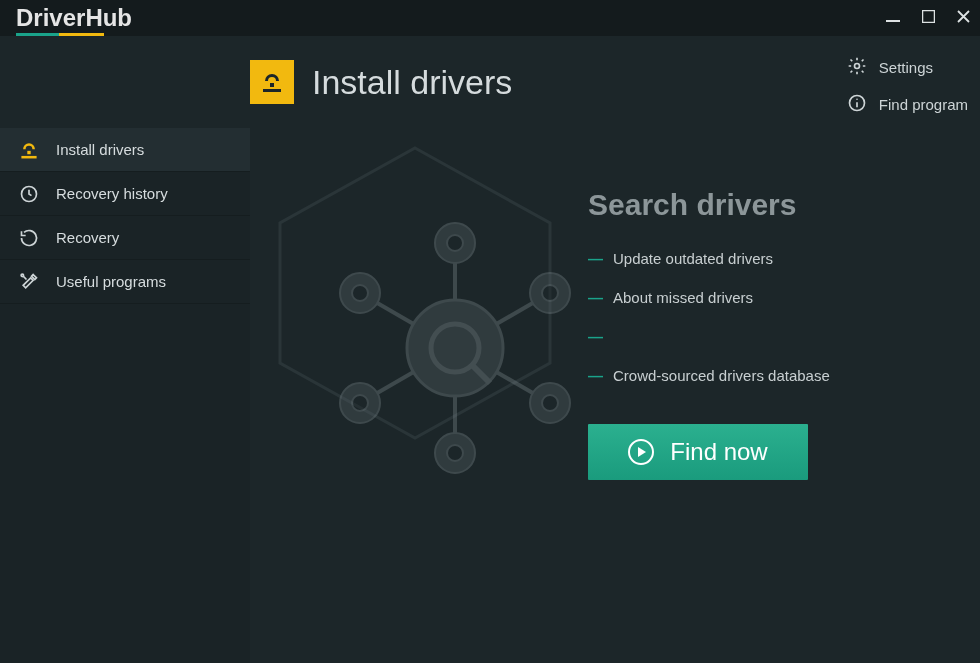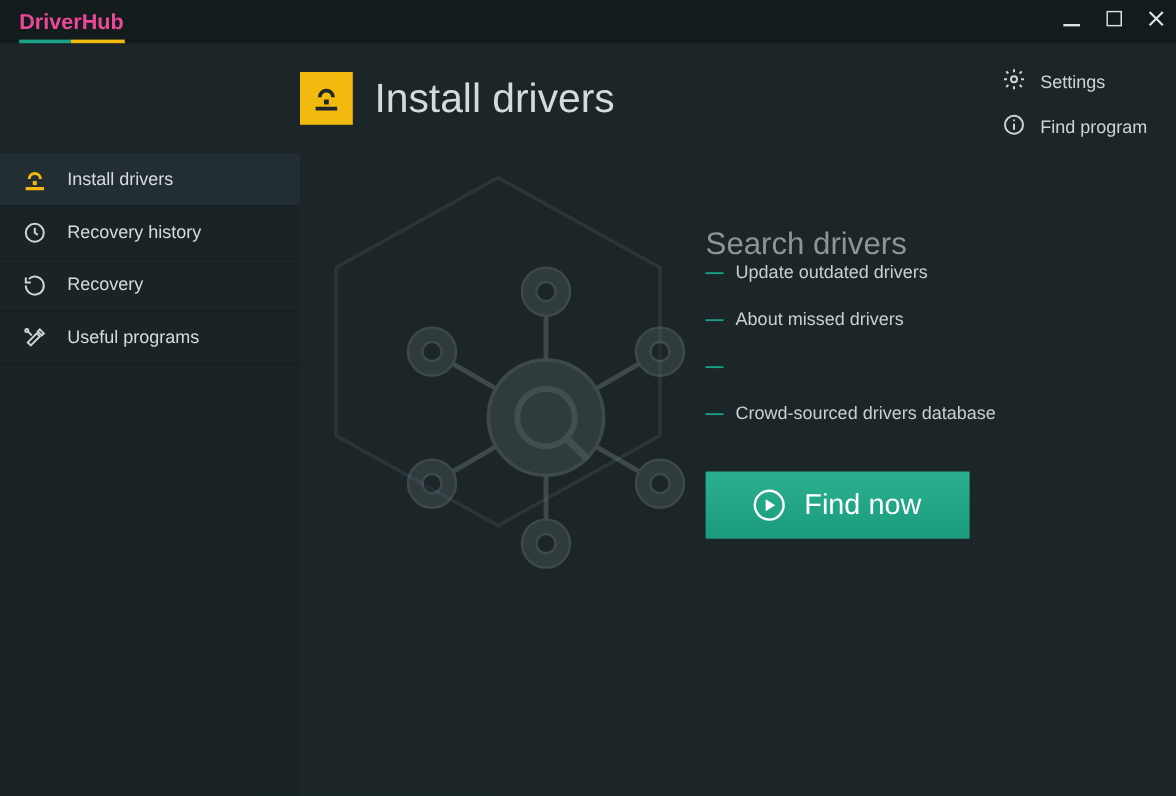--- a/index.html
+++ b/index.html
@@ -15,23 +15,23 @@
 .titlebar {
   height: 36px;
   background: #141b1d;
   display: flex;
   align-items: center;
   justify-content: space-between;
   padding: 0 10px 0 16px;
   position: relative;
 }
 .brand {
-  font-size: 18px;
+  font-size: 24px;
   font-weight: 600;
-  color: #ec4899;
+  color: #e5e5e5;
 }
 .brand-underline {
   position: absolute;
   left: 16px;
   bottom: 0;
   display: flex;
 }
 .brand-underline .teal { width: 43px; height: 3px; background: #1aa38a; }
 .brand-underline .yellow { width: 45px; height: 3px; background: #f2b90f; }
 .winctl { display: flex; gap: 22px; align-items: center; }
@@ -45,21 +45,21 @@
 }
 .header-icon {
   width: 44px; height: 44px;
   background: #f2b90f;
   display: flex; align-items: center; justify-content: center;
   margin-right: 18px;
 }
 .header-title { font-size: 34px; font-weight: 400; color: #d5dbdd; }
 .header-links {
   position: absolute;
-  right: 24px;
+  right: 12px;
   top: 20px;
   display: flex;
   flex-direction: column;
   gap: 14px;
 }
 .header-link {
   display: flex;
   align-items: center;
   gap: 12px;
   color: #cdd4d6;
@@ -102,23 +102,24 @@
   position: absolute;
   left: 10px; top: 10px;
   width: 310px; height: 310px;
   opacity: 0.5;
 }
 .panel {
   margin-left: 338px;
   margin-top: 60px;
 }
 .panel h2 {
-  font-size: 26px;
-  font-weight: 400;
+  font-size: 30px;
+  font-weight: 700;
   color: #8c9699;
+  margin-bottom: 28px;
 }
 .feature {
   display: flex;
   align-items: center;
   gap: 10px;
   font-size: 15px;
   color: #c8cfd1;
   margin-bottom: 22px;
 }
 .dash { color: #1aa38a; font-weight: bold; }

